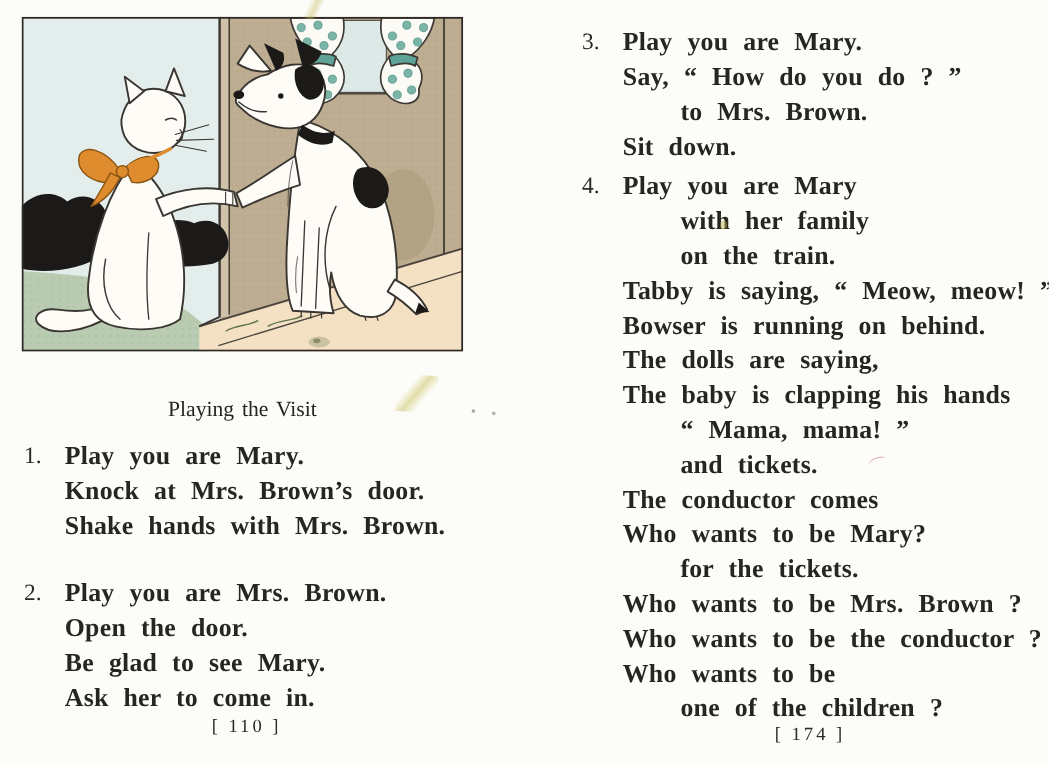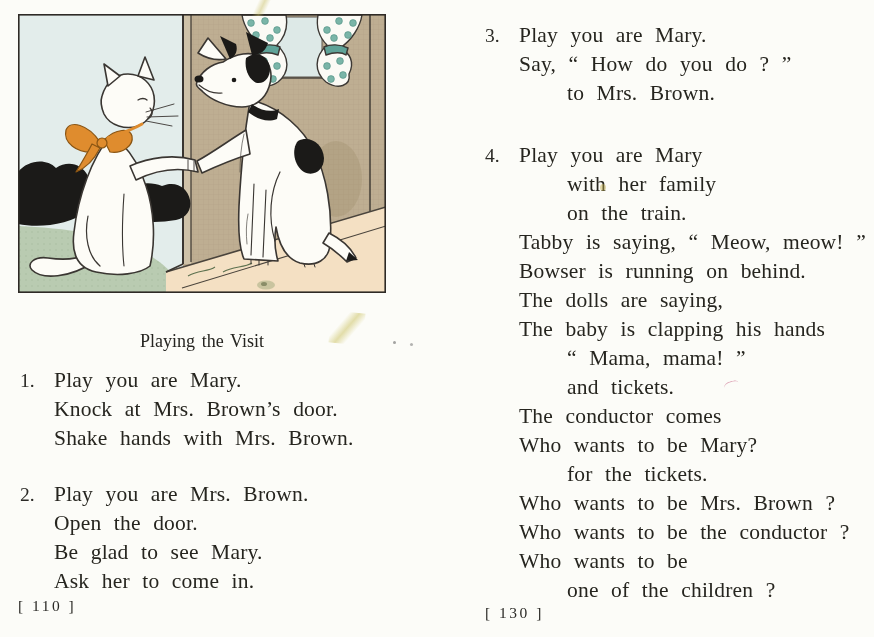--- a/index.html
+++ b/index.html
@@ -26,32 +26,32 @@
   
   .item{position:absolute;display:flex;align-items:flex-start;}
   #page-left .item{left:20px;width:410px;}
   #page-right .item{left:48px;width:386px;}
   .num{
     flex:none;width:34px;font-size:19.5px;line-height:29px;color:#2b2a26;
   }
   .lines{flex:1;}
   .line{
     font-size:21.5px;line-height:29px;height:29px;white-space:nowrap;
-    word-spacing:0.32em;letter-spacing:0.2px;color:#26251f;
+    word-spacing:0.32em;letter-spacing:0.2px;color:#26251f;font-weight:bold;
   }
   .ind1{padding-left:48px;}
 
   #item-1{top:366px;}
   #item-2{top:480px;}
   #item-3{top:21px;}
   #item-4{top:141px;}
 
   
   .pagenum{
-    position:absolute;text-align:left;font-size:15.5px;
+    position:absolute;text-align:center;font-size:15.5px;
     letter-spacing:2.5px;color:#2b2a26;
   }
   #pagenum-left{left:18px;top:597px;width:375px;}
   #pagenum-right{left:48px;top:604px;width:380px;}
 
   
   .smudge{position:absolute;pointer-events:none;}
   #smudge-caption{
     left:330px;top:312px;width:34px;height:32px;
     background:linear-gradient(125deg,rgba(205,195,95,0) 32%,rgba(200,190,90,.5) 50%,rgba(205,195,95,0) 68%);
@@ -249,20 +249,21 @@
 </div>
 
 <div class="page" id="page-right">
 
   <div class="item" id="item-3">
     <span class="num">3.</span>
     <div class="lines">
       <div class="line">Play you are Mary.</div>
       <div class="line">Say, “ How do you do ? ”</div>
       <div class="line ind1">to Mrs. Brown.</div>
+      <div class="line">Sit down.</div>
     </div>
   </div>
 
   <div class="item" id="item-4">
     <span class="num">4.</span>
     <div class="lines">
       <div class="line">Play you are Mary</div>
       <div class="line ind1">with her family</div>
       <div class="line ind1">on the train.</div>
       <div class="line">Tabby is saying, “ Meow, meow! ”</div>
@@ -274,17 +275,17 @@
       <div class="line">The conductor comes</div>
       <div class="line">Who wants to be Mary?</div>
       <div class="line ind1">for the tickets.</div>
       <div class="line">Who wants to be Mrs. Brown ?</div>
       <div class="line">Who wants to be the conductor ?</div>
       <div class="line">Who wants to be</div>
       <div class="line ind1">one of the children ?</div>
     </div>
   </div>
 
-  <div class="pagenum" id="pagenum-right">[ 130 ]</div>
+  <div class="pagenum" id="pagenum-right">[ 174 ]</div>
 </div>
 
 <div class="smudge" id="squiggle-pink"></div>
 <div class="smudge" id="spot-yellow"></div>
 
 </body></html>

